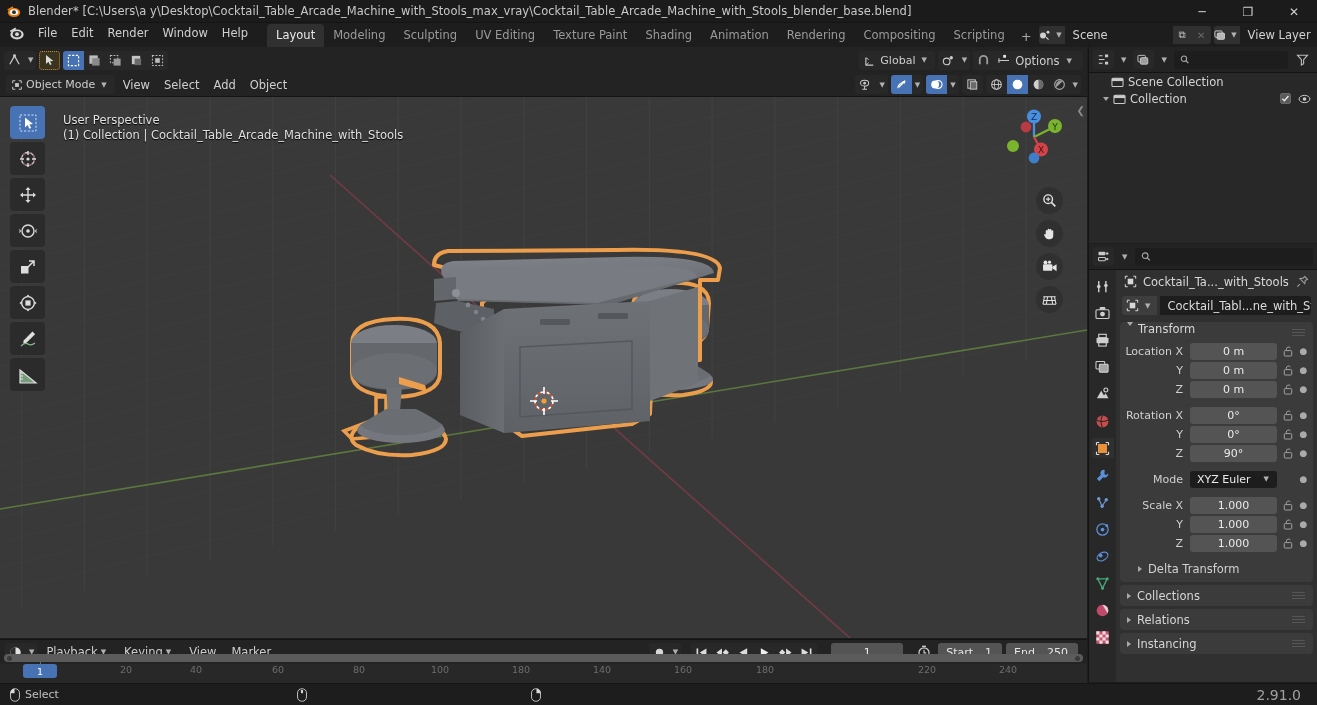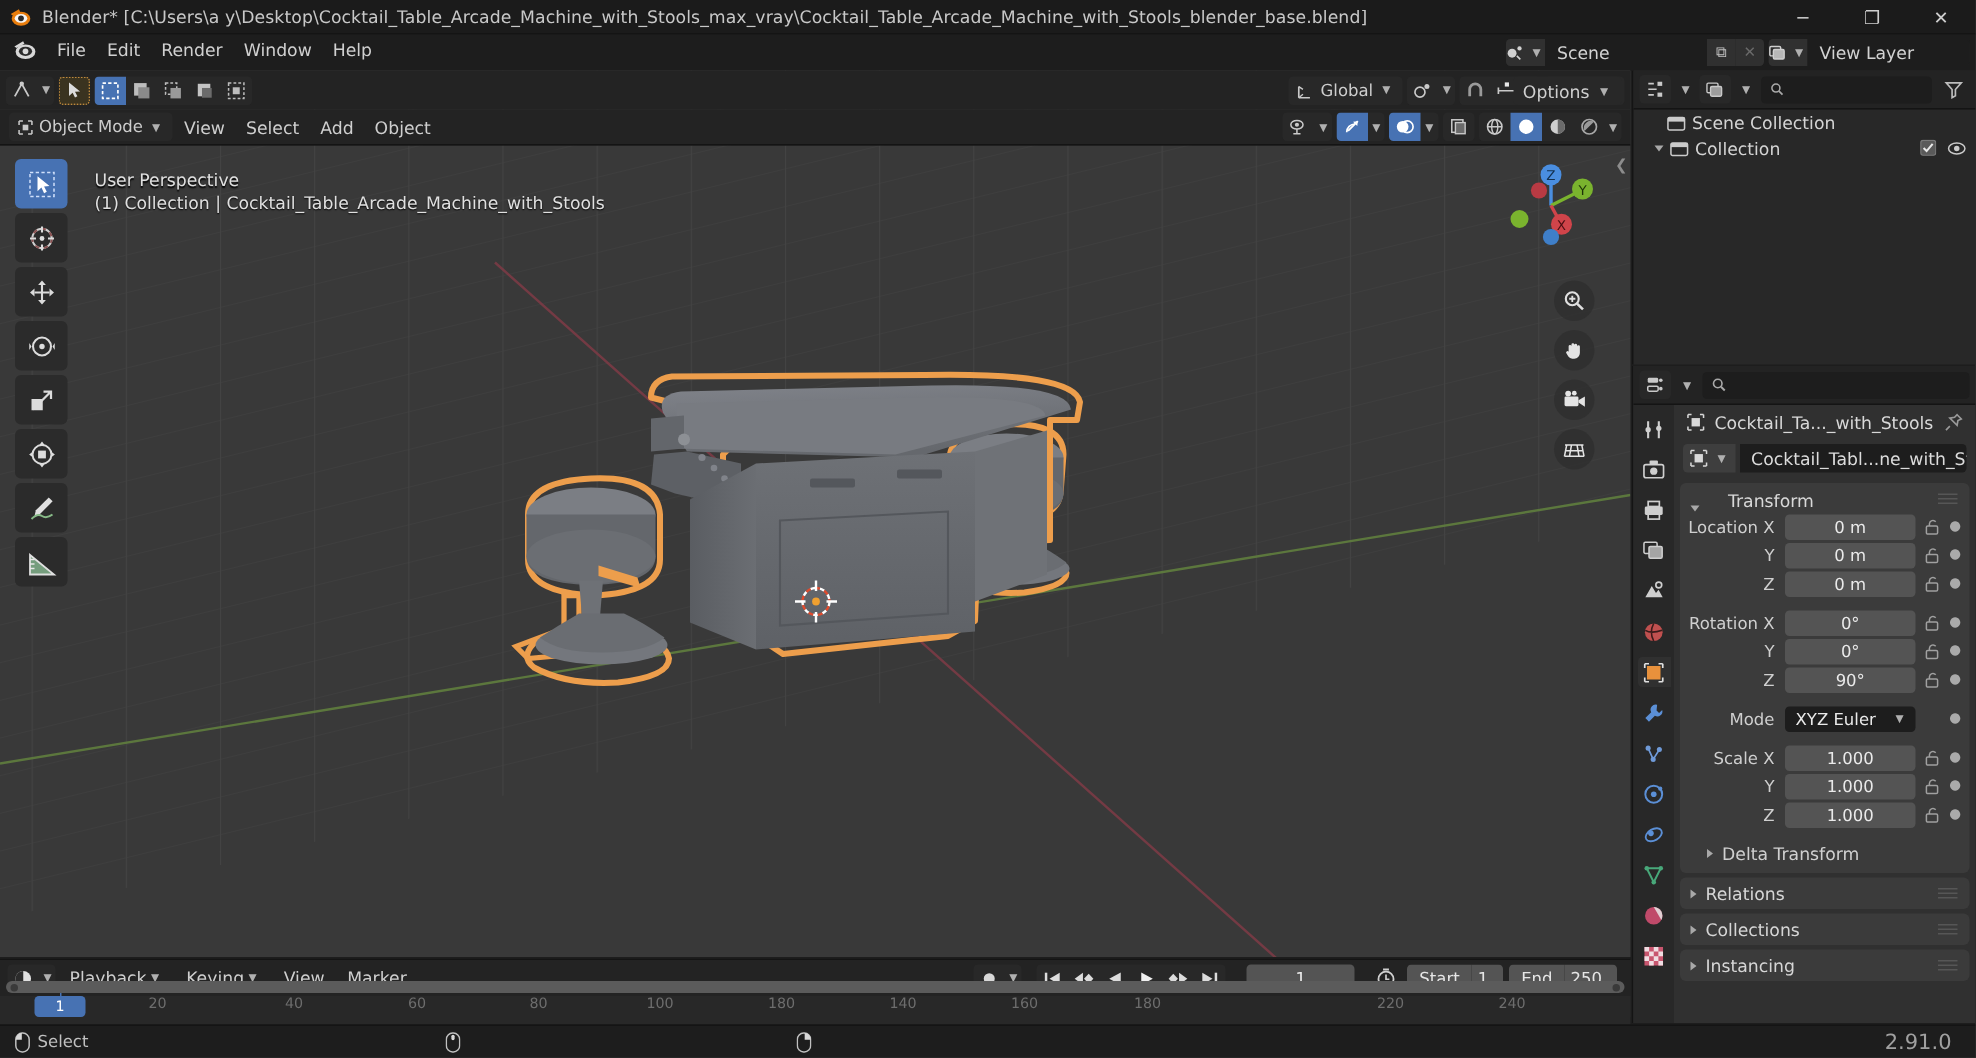--- a/index.html
+++ b/index.html
@@ -171,21 +171,21 @@
   }
   .id-row { padding:3px 6px 5px 6px; display:flex; align-items:center; gap:3px; }
   .id-pre { display:flex; align-items:center; gap:3px; background:#3e3e3e; border-radius:3px 0 0 3px;
             height:19px; padding:0 4px; }
   .id-field {
     flex:1; height:19px; background:#1d1d1d; border-radius:0 3px 3px 0; display:flex;
     align-items:center; padding:0 7px; font-size:11.5px; color:#dcdcdc; overflow:hidden;
     white-space:nowrap;
   }
   .panel-head {
-    height:19px; display:flex; align-items:flex-end; gap:19px; padding:0 7px; font-size:11.5px;
+    height:19px; display:flex; align-items:flex-start; gap:5px; padding:0 7px; font-size:11.5px;
     color:#d8d8d8; position:relative;
   }
   .panel-box { background:#3b3b3b; border-radius:4px; margin:2px 4px; padding-bottom:4px; }
   .grip { position:absolute; right:8px; top:7px; width:13px; height:6px; }
   .grip i { display:block; height:1px; background:#565656; margin-bottom:2px; }
   .fld-row { display:flex; align-items:center; height:18px; margin:1px 4px; gap:4px; }
   .fld-label { width:62px; text-align:right; font-size:11px; color:#cfcfcf; padding-right:3px; }
   .fld-val {
     flex:1; height:17px; background:#545454; border-radius:3px; display:flex; align-items:center;
     justify-content:center; font-size:11px; color:#eaeaea;
@@ -280,20 +280,33 @@
         <circle cx="10" cy="11.2" r="1.9" fill="#d8d8d8"></circle>
         <path d="M2.6 8.0 L8.4 4.5 L9.3 6.2 L4.0 9.0 Z" fill="#d8d8d8"></path>
       </svg>
     </span>
     <div class="menu-item">File</div>
     <div class="menu-item">Edit</div>
     <div class="menu-item">Render</div>
     <div class="menu-item">Window</div>
     <div class="menu-item">Help</div>
 
+    <div class="ws-tabs">
+      <div class="ws-tab active">Layout</div>
+      <div class="ws-tab">Modeling</div>
+      <div class="ws-tab">Sculpting</div>
+      <div class="ws-tab">UV Editing</div>
+      <div class="ws-tab">Texture Paint</div>
+      <div class="ws-tab">Shading</div>
+      <div class="ws-tab">Animation</div>
+      <div class="ws-tab">Rendering</div>
+      <div class="ws-tab">Compositing</div>
+      <div class="ws-tab">Scripting</div>
+      <div class="ws-plus">+</div>
+    </div>
 
     <div class="tb-right">
       <div class="datablock">
         <span class="db-icon">
           <svg width="14" height="12" viewBox="0 0 14 12">
             <circle cx="4.5" cy="6.5" r="3.3" fill="#d0d0d0"></circle>
             <circle cx="10" cy="3" r="1.6" fill="#d0d0d0"></circle>
             <path d="M8 8.5 l2.6 2.6" stroke="#d0d0d0" stroke-width="1.2" fill="none"></path>
           </svg>
           <span class="chev">▼</span>
@@ -1041,30 +1054,30 @@
 
           <div class="spacer6"></div>
           <div class="subpanel">
             <span class="tri"></span>
             <span>Delta Transform</span>
           </div>
         </div>
 
         <div class="closed-panel">
           <span class="tri"></span>
-          <span>Relations</span>
+          <span>Collections</span>
           <span class="grip">
               <i></i>
               <i></i>
               <i></i>
             </span>
         </div>
         <div class="closed-panel">
           <span class="tri"></span>
-          <span>Collections</span>
+          <span>Relations</span>
           <span class="grip">
               <i></i>
               <i></i>
               <i></i>
             </span>
         </div>
         <div class="closed-panel">
           <span class="tri"></span>
           <span>Instancing</span>
           <span class="grip">
@@ -1157,21 +1170,21 @@
           <span class="se-num">1</span>
         </div>
         <div class="se-grp" style="margin-right:4px;">
           <span class="se-lbl">End</span>
           <span class="se-num">250</span>
         </div>
       </div>
     </div>
 
     <div class="tl-ruler">
-      <span class="tick" style="left:105px;">20</span>
+      <span class="tick" style="left:126px;">20</span>
       <span class="tick" style="left:196px;">40</span>
       <span class="tick" style="left:278px;">60</span>
       <span class="tick" style="left:359px;">80</span>
       <span class="tick" style="left:440px;">100</span>
       <span class="tick" style="left:521px;">180</span>
       <span class="tick" style="left:602px;">140</span>
       <span class="tick" style="left:683px;">160</span>
       <span class="tick" style="left:765px;">180</span>
       <span class="tick" style="left:846px;margin-top:21px;">200</span>
       <span class="tick" style="left:927px;">220</span>

